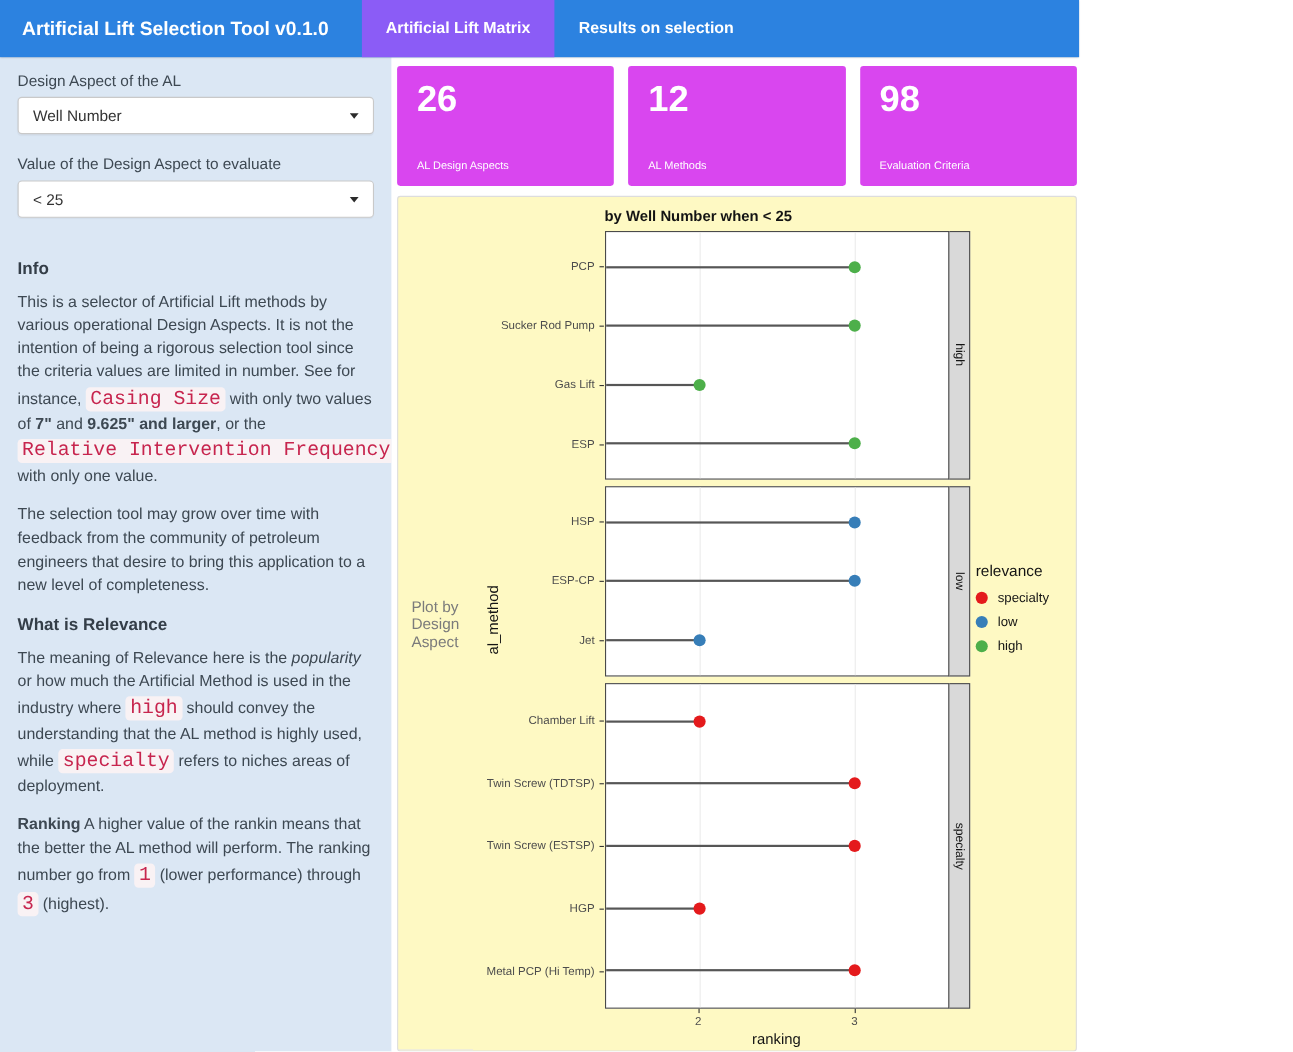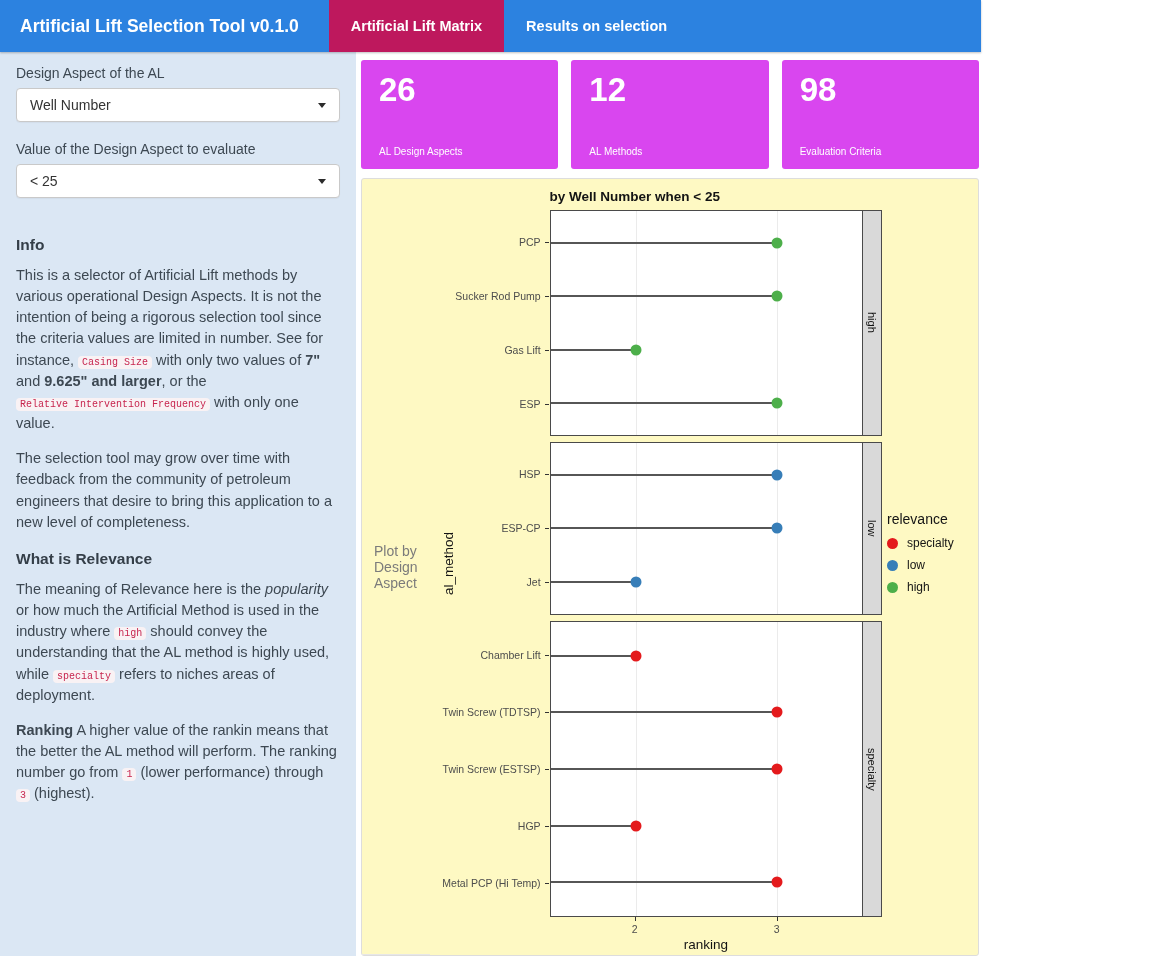--- a/index.html
+++ b/index.html
@@ -6,21 +6,21 @@
   html,body { width:1175px; height:956px; overflow:hidden; background:#fff;
     font-family:"Liberation Sans","DejaVu Sans",sans-serif; }
   .app { width:981px; height:956px; display:flex; flex-direction:column; }
 
   
   header { height:52px; flex:0 0 52px; background:#2c82e0; color:#fff;
     display:flex; align-items:stretch; box-shadow:0 1px 2px rgba(0,0,0,.25); position:relative; z-index:5;}
   .nav-title { line-height:52px; padding:0 20px; font-size:17.5px; font-weight:600; white-space:nowrap;}
   .nav-tabs { display:flex; margin-left:10px; }
   .tab { line-height:52px; padding:0 22px; font-size:14.5px; font-weight:600; cursor:pointer; white-space:nowrap;}
-  .tab.active { background:#be185d; }
+  .tab.active { background:#8b5cf6; }
   .nav-right { margin-left:auto; display:flex; align-items:center; gap:8px; padding-right:22px;
     font-size:14.5px; font-weight:600; cursor:pointer;}
   .code-icon svg { display:block; }
 
   
   .content { flex:1; display:flex; min-height:0; }
   aside { flex:0 0 356px; background:#dbe7f4; padding:13px 16px 10px 16px; overflow:hidden; }
   main { flex:1; display:flex; flex-direction:column; padding:8px 2px 0 5px; min-width:0; background:#fff;}
 
   
@@ -28,21 +28,21 @@
   .select { background:#fff; border:1px solid #c9c9c9; border-radius:4px; height:34px;
     display:flex; align-items:center; justify-content:space-between; padding:0 13px;
     font-size:14px; color:#333; cursor:pointer; box-shadow:0 1px 1px rgba(0,0,0,.04);}
   .caret { width:0; height:0; border-left:4.5px solid transparent; border-right:4.5px solid transparent;
     border-top:5.5px solid #2b2b2b; }
   .gap-top { margin-top:19px; }
   .side-h { font-size:15.5px; font-weight:700; color:#343e48; margin:0 0 11px 0; }
   .side-h.first { margin-top:38px; }
   .side-h.second { margin-top:17px; }
   aside p { font-size:14.5px; line-height:1.46; color:#3d4852; margin-bottom:14px; }
-  aside code { font-family:"Liberation Mono","DejaVu Sans Mono",monospace; font-size:10px;
+  aside code { font-family:"Liberation Mono","DejaVu Sans Mono",monospace; font-size:18px;
     color:#c7254e; background:#f9f2f4; padding:1px 4px; border-radius:4px; white-space:nowrap;}
   aside strong { font-weight:700; }
   aside em { font-style:italic; }
 
   
   .vboxes { display:flex; gap:13px; height:109px; flex:0 0 109px; }
   .vbox { flex:1; background:#d946ef; border-radius:3px; color:#fff; padding:12px 18px 12px 18px;
     display:flex; flex-direction:column; justify-content:space-between; }
   .vbox .num { font-size:33px; font-weight:700; line-height:1.1; }
   .vbox .lbl { font-size:10px; }

